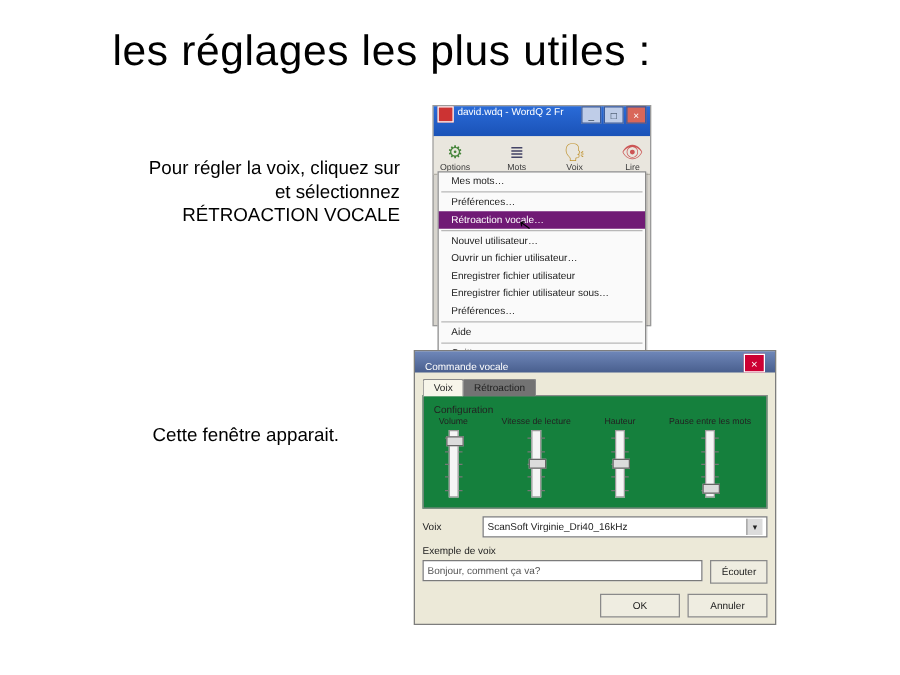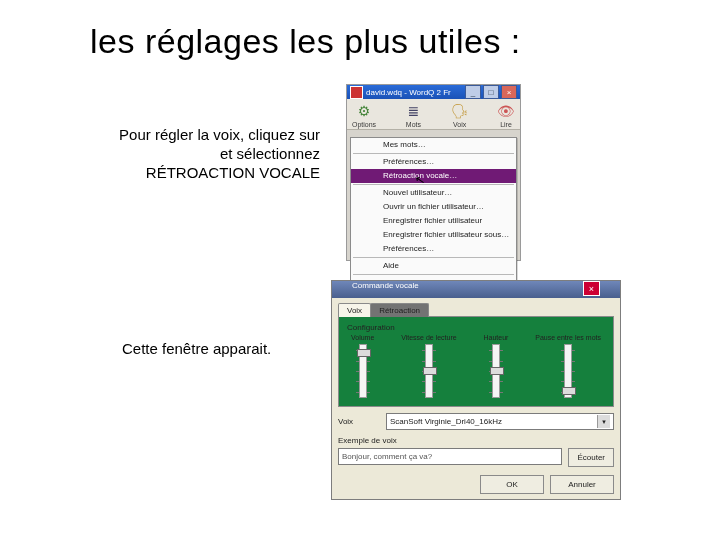--- a/index.html
+++ b/index.html
@@ -3,37 +3,37 @@
 <meta charset="utf-8">
 <style>
   html,body{margin:0;padding:0;width:720px;height:540px;background:#fff;font-family:Arial,Helvetica,sans-serif;color:#000}
   
   .slide-title{position:absolute;left:90px;top:22px;font-size:34px;letter-spacing:.5px}
   .intro-block{position:absolute;left:50px;top:126px;width:270px;font-size:15px;line-height:1.25;text-align:right}
   .caption2{position:absolute;left:122px;top:340px;font-size:15px}
 
   
   .shot1{position:absolute;left:346px;top:84px;width:173px;height:175px;background:#d7d4cd;border:1px solid #9a9a9a;font-family:Verdana,Geneva,sans-serif;font-size:8px;color:#222}
-  .tb{height:14px;background:linear-gradient(#2a6bd8,#1a52b7);display:flex;align-items:center;padding:0 3px;color:#fff;font-size:8px}
+  .tb{height:24px;background:linear-gradient(#2a6bd8,#1a52b7);display:flex;align-items:flex-start;padding:0 3px;color:#fff;font-size:8px}
   .tb-ico{width:11px;height:11px;background:#c33;border:1px solid #fff;margin-right:3px}
   .tb-title{flex:1;white-space:nowrap;overflow:hidden}
   .tb-btn{width:14px;height:12px;background:#bfcde8;border:1px solid #3a5a9a;margin-left:2px;display:flex;align-items:center;justify-content:center;font-size:8px;color:#234}
   .toolbar{display:flex;justify-content:space-between;padding:3px 5px 1px;background:#e9e6de;border-bottom:1px solid #b3b0a6}
   .tool{display:flex;flex-direction:column;align-items:center;gap:1px;font-size:7px;color:#3a3a3a}
   .tool-ico{width:18px;height:18px;display:flex;align-items:center;justify-content:center;font-size:14px}
   .menu{position:absolute;left:3px;top:52px;width:165px;background:#fafafa;border:1px solid #8b8b8b;box-shadow:1px 1px 0 rgba(0,0,0,.15)}
   .mi{height:14px;line-height:14px;padding:0 6px;font-size:8px;color:#222;white-space:nowrap}
-  .mi.pad{padding-left:32px}
+  .mi.pad{padding-left:10px}
   .mi.hl{background:#701a75;color:#fff}
   .msep{height:1px;background:#b8b8b8;margin:1px 2px}
   .cursor{position:absolute;left:68px;top:88px;font-size:12px;color:#000;transform:rotate(-10deg)}
 
   
   .shot2{position:absolute;left:331px;top:280px;width:288px;height:218px;background:#ece9d8;border:1px solid #7d7d7d;font-family:Tahoma,Geneva,sans-serif;font-size:8px;color:#222}
-  .tb2{height:17px;background:linear-gradient(#6f87b9,#495f8e);display:flex;align-items:flex-start;padding:0 20px;color:#fff;font-size:8px}
+  .tb2{height:17px;background:linear-gradient(#6f87b9,#495f8e);display:flex;align-items:flex-end;padding:0 8px;color:#fff;font-size:8px}
   .tb2-title{flex:1}
   .tb2-x{width:15px;height:13px;background:#c03;border:1px solid #fff;color:#fff;display:flex;align-items:center;justify-content:center;font-size:9px}
   
   .tabs{display:flex;margin:4px 0 0 6px}
   .tab{padding:2px 8px;border:1px solid #8a8a8a;border-bottom:none;background:#737373;font-size:8px;border-radius:2px 2px 0 0;position:relative;top:1px}
   .tab.active{background:#f7f5ea;z-index:2}
   .tab+.tab{margin-left:-1px}
   .panel{margin:0 6px 4px;border:1px solid #8a8a8a;background:#15803d;padding:6px 8px 8px}
   .grp-title{font-size:8px;margin-bottom:2px}
   .sliders{display:flex;justify-content:space-between;margin-top:2px;padding:0 4px}

